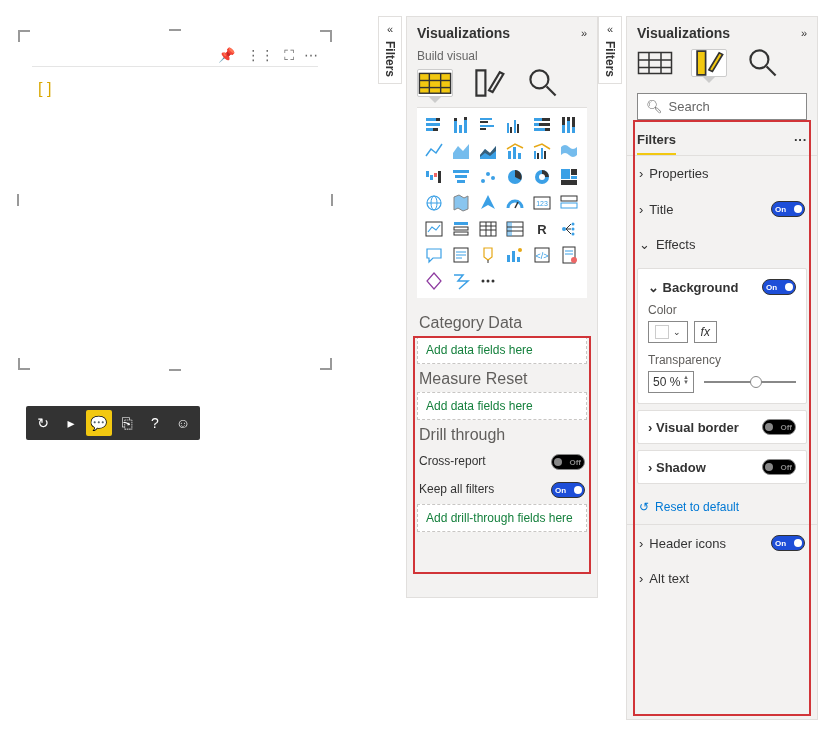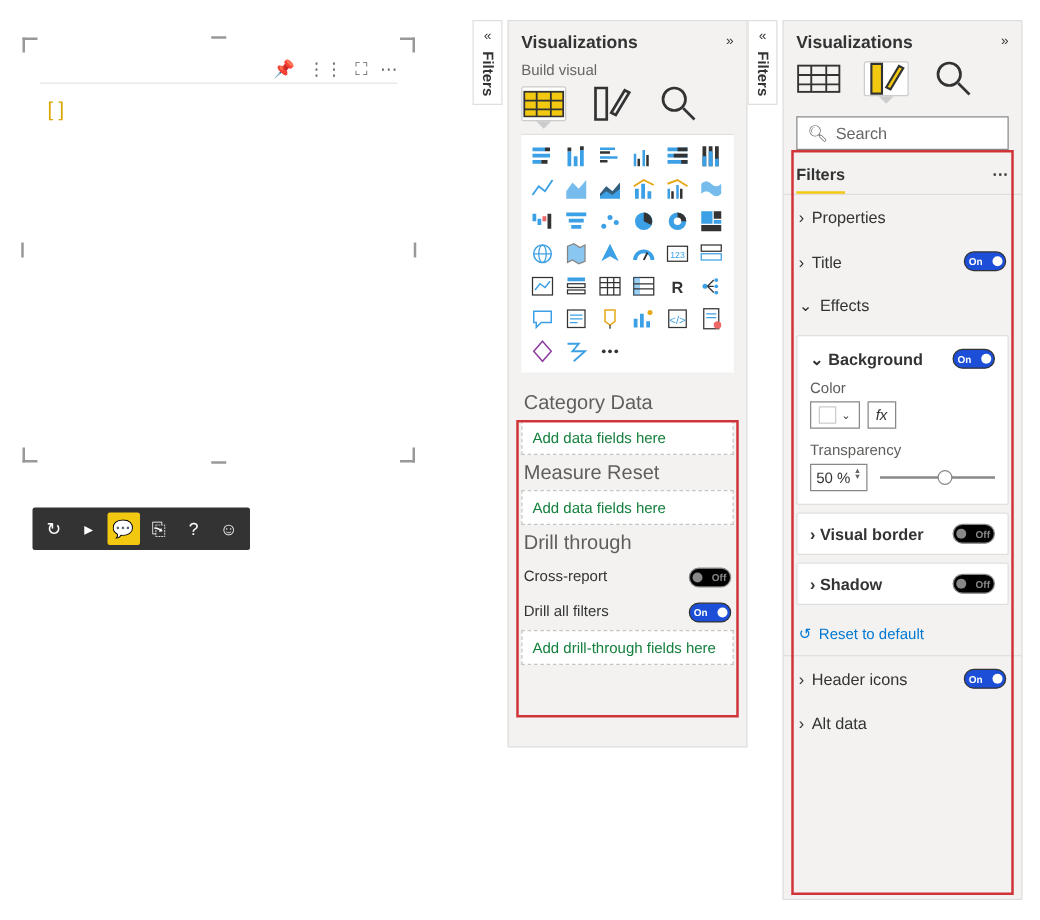--- a/index.html
+++ b/index.html
@@ -446,21 +446,21 @@
     <div class="well-label">Measure Reset</div>
     <div class="well-drop">Add data fields here</div>
     <div class="well-label">Drill through</div>
     <div class="toggle-row">
       <span>Cross-report</span>
       <span class="toggle off">
           <span>Off</span>
         </span>
     </div>
     <div class="toggle-row">
-      <span>Drill all filters</span>
+      <span>Keep all filters</span>
       <span class="toggle on">
           <span>On</span>
         </span>
     </div>
     <div class="well-drop">Add drill-through fields here</div>
   </div>
 </div>
 
 <div class="panel fmt">
   <div class="panel-header">
@@ -573,19 +573,19 @@
         <span>›</span>
         <span>Header icons</span>
       </span>
     <span class="toggle on">
         <span>On</span>
       </span>
   </div>
   <div class="section-row">
     <span class="lbl">
         <span>›</span>
-        <span>Alt data</span>
+        <span>Alt text</span>
       </span>
   </div>
 </div>
 
 <div class="redbox r1"></div>
 <div class="redbox r2"></div>
 
 </body></html>

